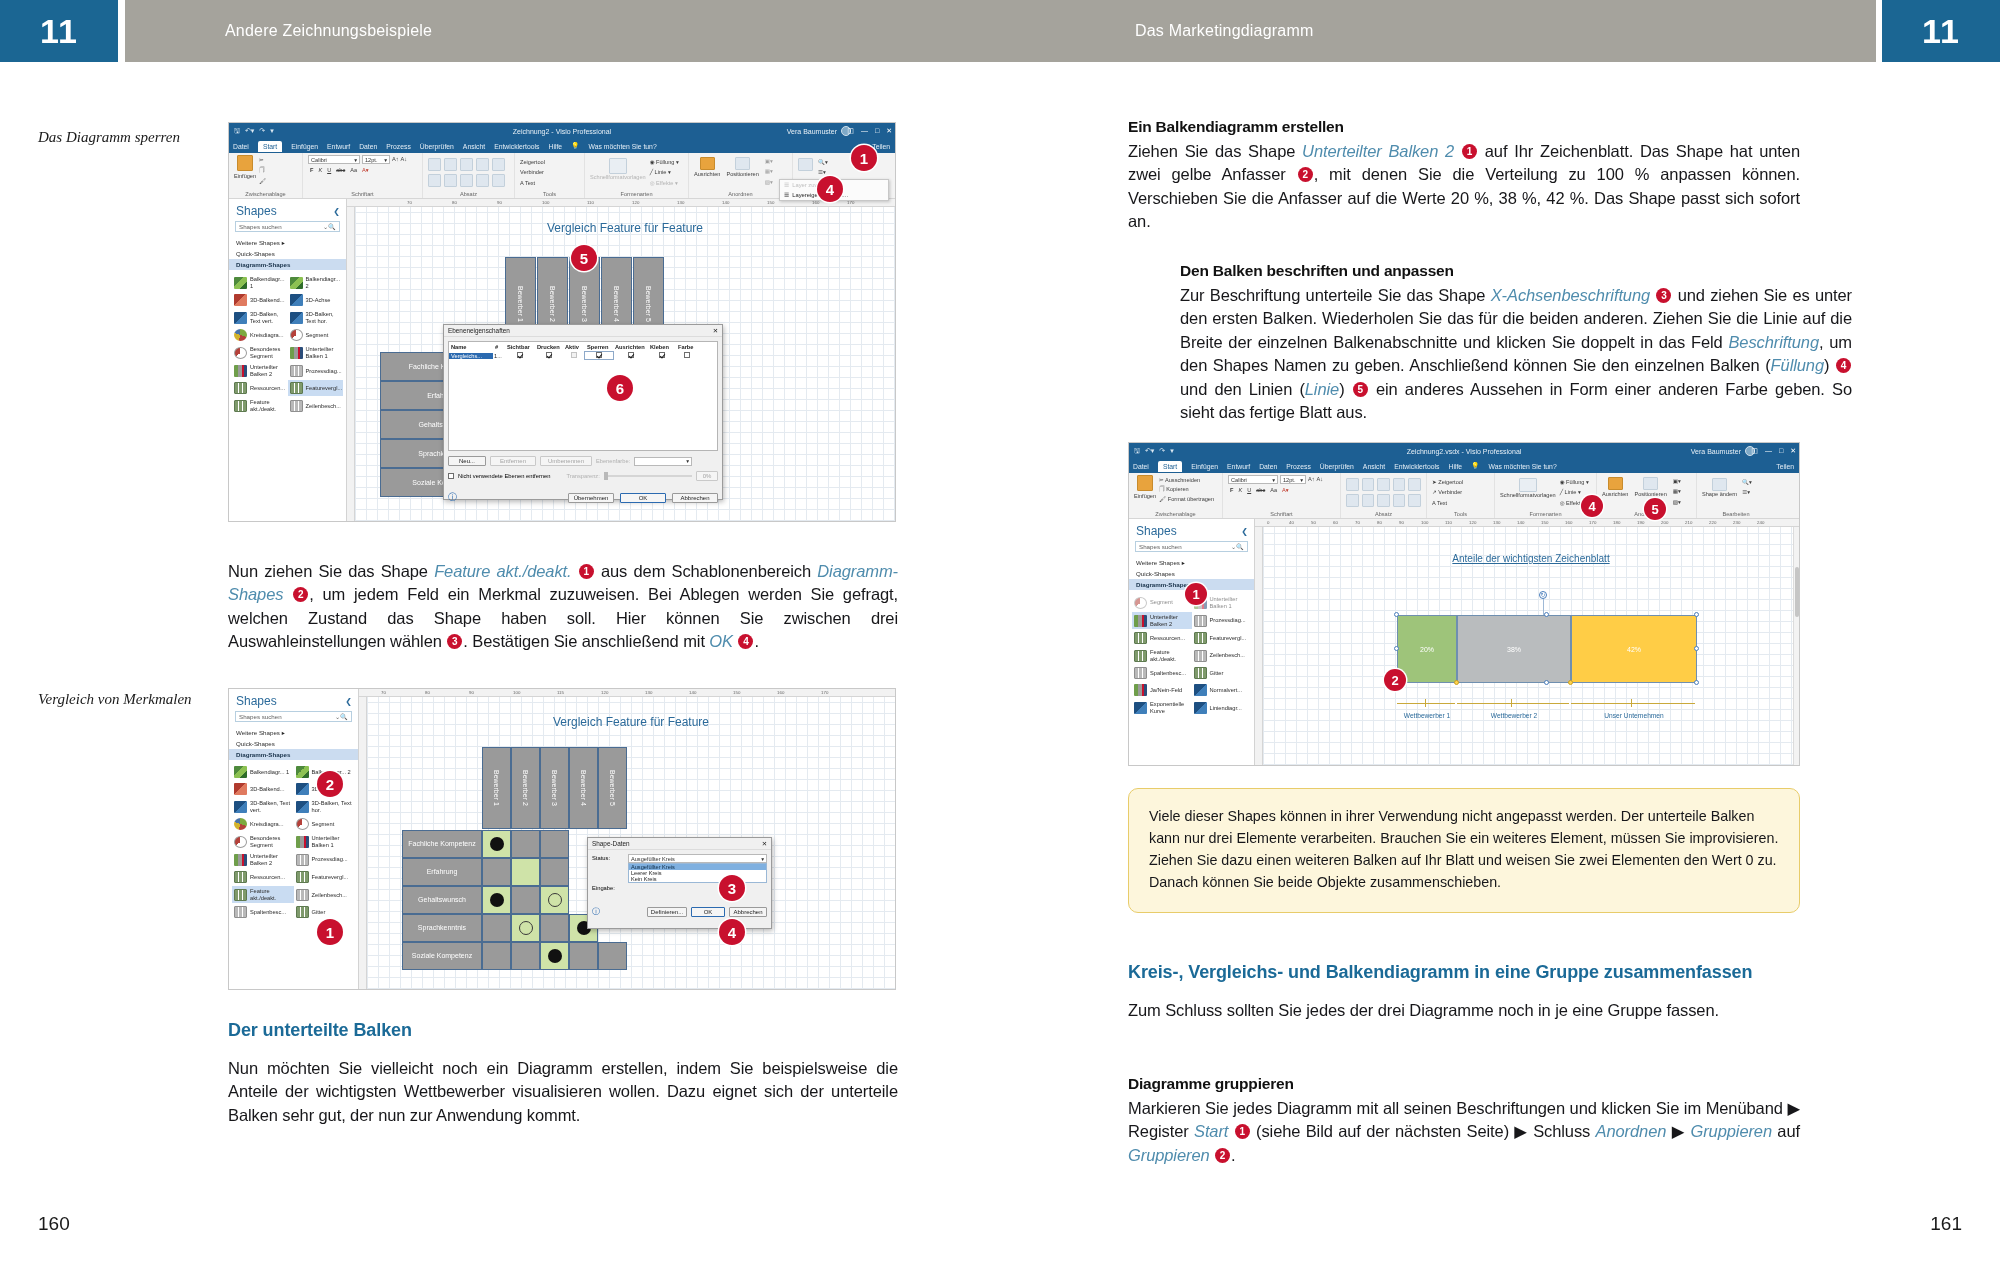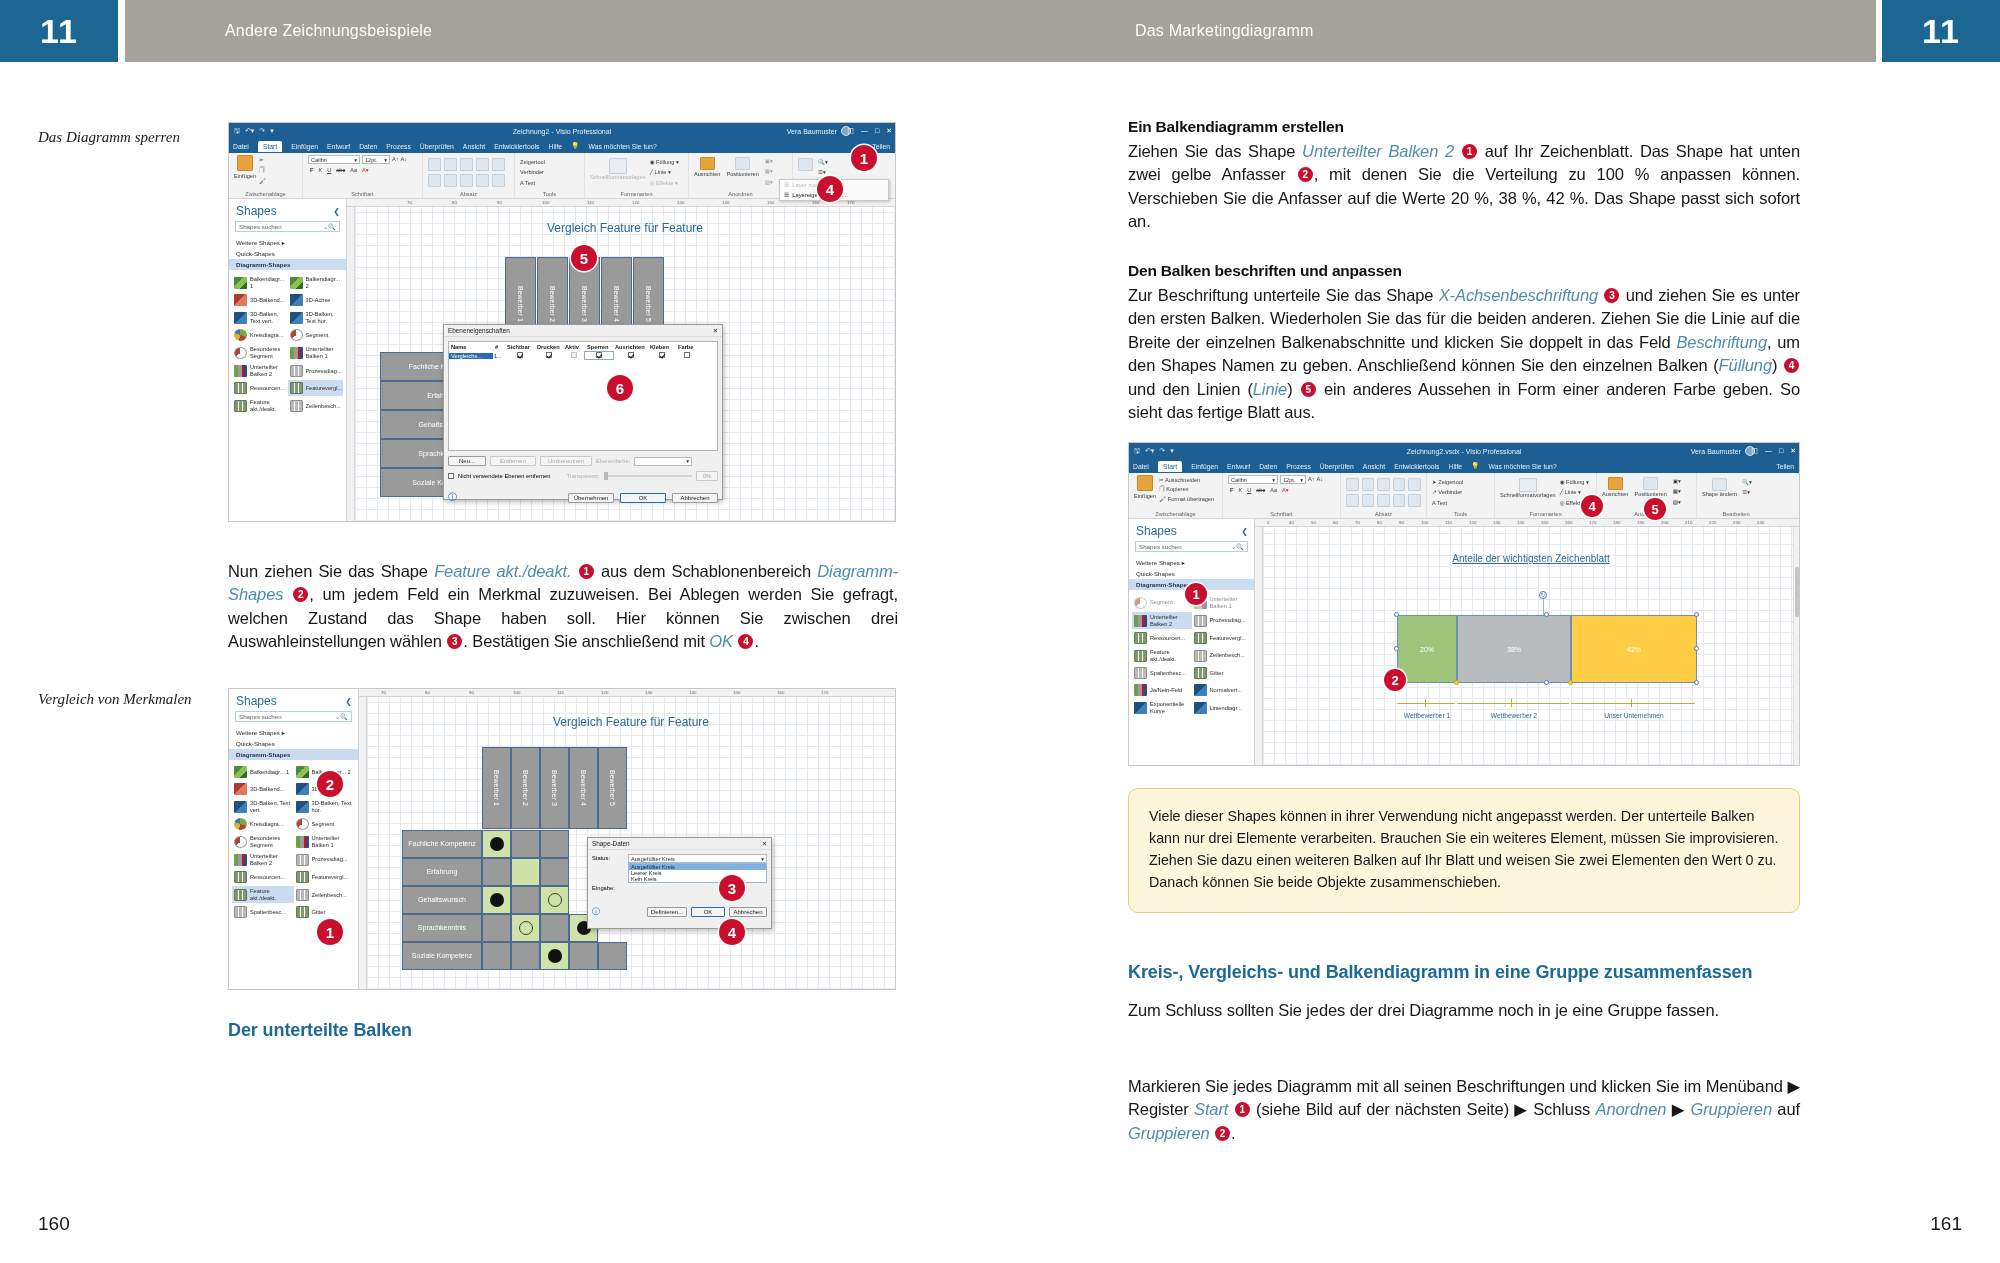--- a/index.html
+++ b/index.html
@@ -820,31 +820,32 @@
   </div>
 
   <div class="badge" style="left:88px; top:82px;">2</div>
   <div class="badge" style="left:88px; top:230px;">1</div>
   <div class="badge" style="left:490px; top:186px;">3</div>
   <div class="badge" style="left:490px; top:230px;">4</div>
 </div>
 
 <div style="position:absolute; left:228px; top:1020px; width:670px;">
   <div class="h-blue">Der unterteilte Balken</div>
+  <p class="body">Nun möchten Sie vielleicht noch ein Diagramm erstellen, indem Sie beispielsweise die Anteile der wichtigsten Wettbewerber visualisieren wollen. Dazu eignet sich der unterteile Balken sehr gut, der nun zur Anwendung kommt.</p>
 </div>
 
 <div style="position:absolute; left:1128px; top:118px; width:672px;">
   <div class="h-bold">Ein Balkendiagramm erstellen</div>
   <p class="body">
     <span>Ziehen Sie das Shape </span><span class="it">Unterteilter Balken 2</span>
     <span class="cnum">1</span><span> auf Ihr Zeichenblatt. Das Shape hat unten zwei gelbe Anfasser </span><span class="cnum">2</span><span>, mit denen Sie die Verteilung zu 100 % anpassen können. Verschieben Sie die Anfasser auf die Werte 20 %, 38 %, 42 %. Das Shape passt sich sofort an.</span>
   </p>
 </div>
 
-<div style="position:absolute; left:1128px; top:262px; width:672px;">
+<div style="position:absolute; left:1180px; top:262px; width:672px;">
   <div class="h-bold">Den Balken beschriften und anpassen</div>
   <p class="body">
     <span>Zur Beschriftung unterteile Sie das Shape </span><span class="it">X-Achsenbeschriftung</span>
     <span class="cnum">3</span><span> und ziehen Sie es unter den ersten Balken. Wiederholen Sie das für die beiden anderen. Ziehen Sie die Linie auf die Breite der einzelnen Balkenabschnitte und klicken Sie doppelt in das Feld </span><span class="it">Beschriftung</span><span>, um den Shapes Namen zu geben. Anschließend können Sie den einzelnen Balken (</span><span class="it">Füllung</span><span>) </span><span class="cnum">4</span><span> und den Linien (</span><span class="it">Linie</span><span>) </span><span class="cnum">5</span><span> ein anderes Aussehen in Form einer anderen Farbe geben. So sieht das fertige Blatt aus.</span>
   </p>
 </div>
 
 <div class="shot" style="left:1128px; top:442px; width:672px; height:324px;">
 
   <div class="vs-title">
@@ -1155,20 +1156,21 @@
 <div style="position:absolute; left:1128px; top:788px; width:672px;">
   <div class="tipbox">Viele dieser Shapes können in ihrer Verwendung nicht angepasst werden. Der unterteile Balken kann nur drei Elemente verarbeiten. Brauchen Sie ein weiteres Element, müssen Sie improvisieren. Ziehen Sie dazu einen weiteren Balken auf Ihr Blatt und weisen Sie zwei Elementen den Wert 0 zu. Danach können Sie beide Objekte zusammenschieben.</div>
 </div>
 
 <div style="position:absolute; left:1128px; top:962px; width:672px;">
   <div class="h-blue">Kreis-, Vergleichs- und Balkendiagramm in eine Gruppe zusammenfassen</div>
   <p class="body">Zum Schluss sollten Sie jedes der drei Diagramme noch in je eine Gruppe fassen.</p>
 </div>
 
 <div style="position:absolute; left:1128px; top:1075px; width:672px;">
+  <div class="h-bold">Diagramme gruppieren</div>
   <p class="body">
     <span>Markieren Sie jedes Diagramm mit all seinen Beschriftungen und klicken Sie im Menüband ▶ Register </span><span class="it">Start</span>
     <span class="cnum">1</span><span> (siehe Bild auf der nächsten Seite) ▶ Schluss </span><span class="it">Anordnen</span><span> ▶ </span><span class="it">Gruppieren</span><span> auf </span><span class="it">Gruppieren</span>
     <span class="cnum">2</span><span>.</span>
   </p>
 </div>
 
 <div class="pagenum l">160</div>
 <div class="pagenum r">161</div>
 

